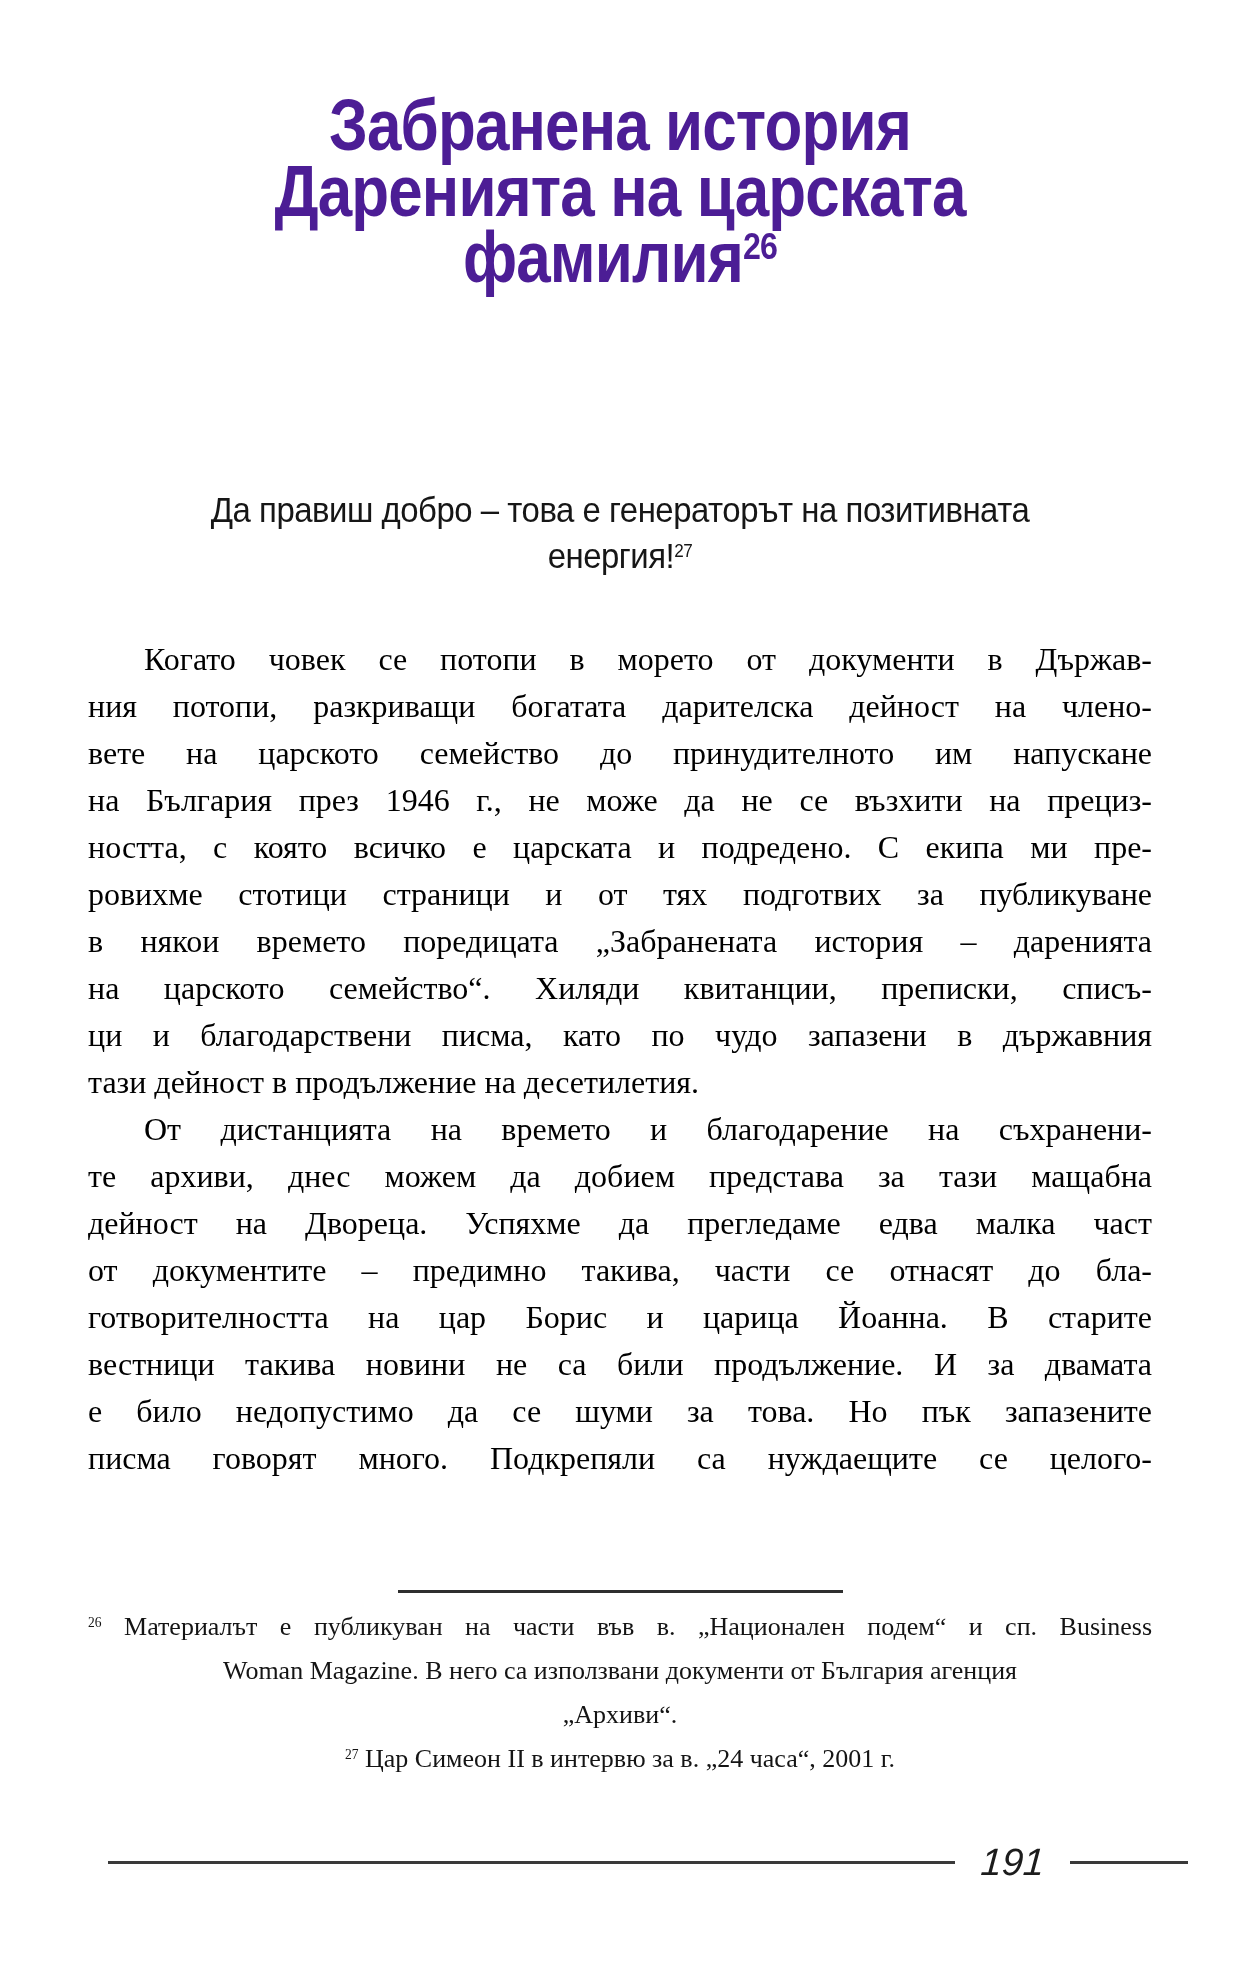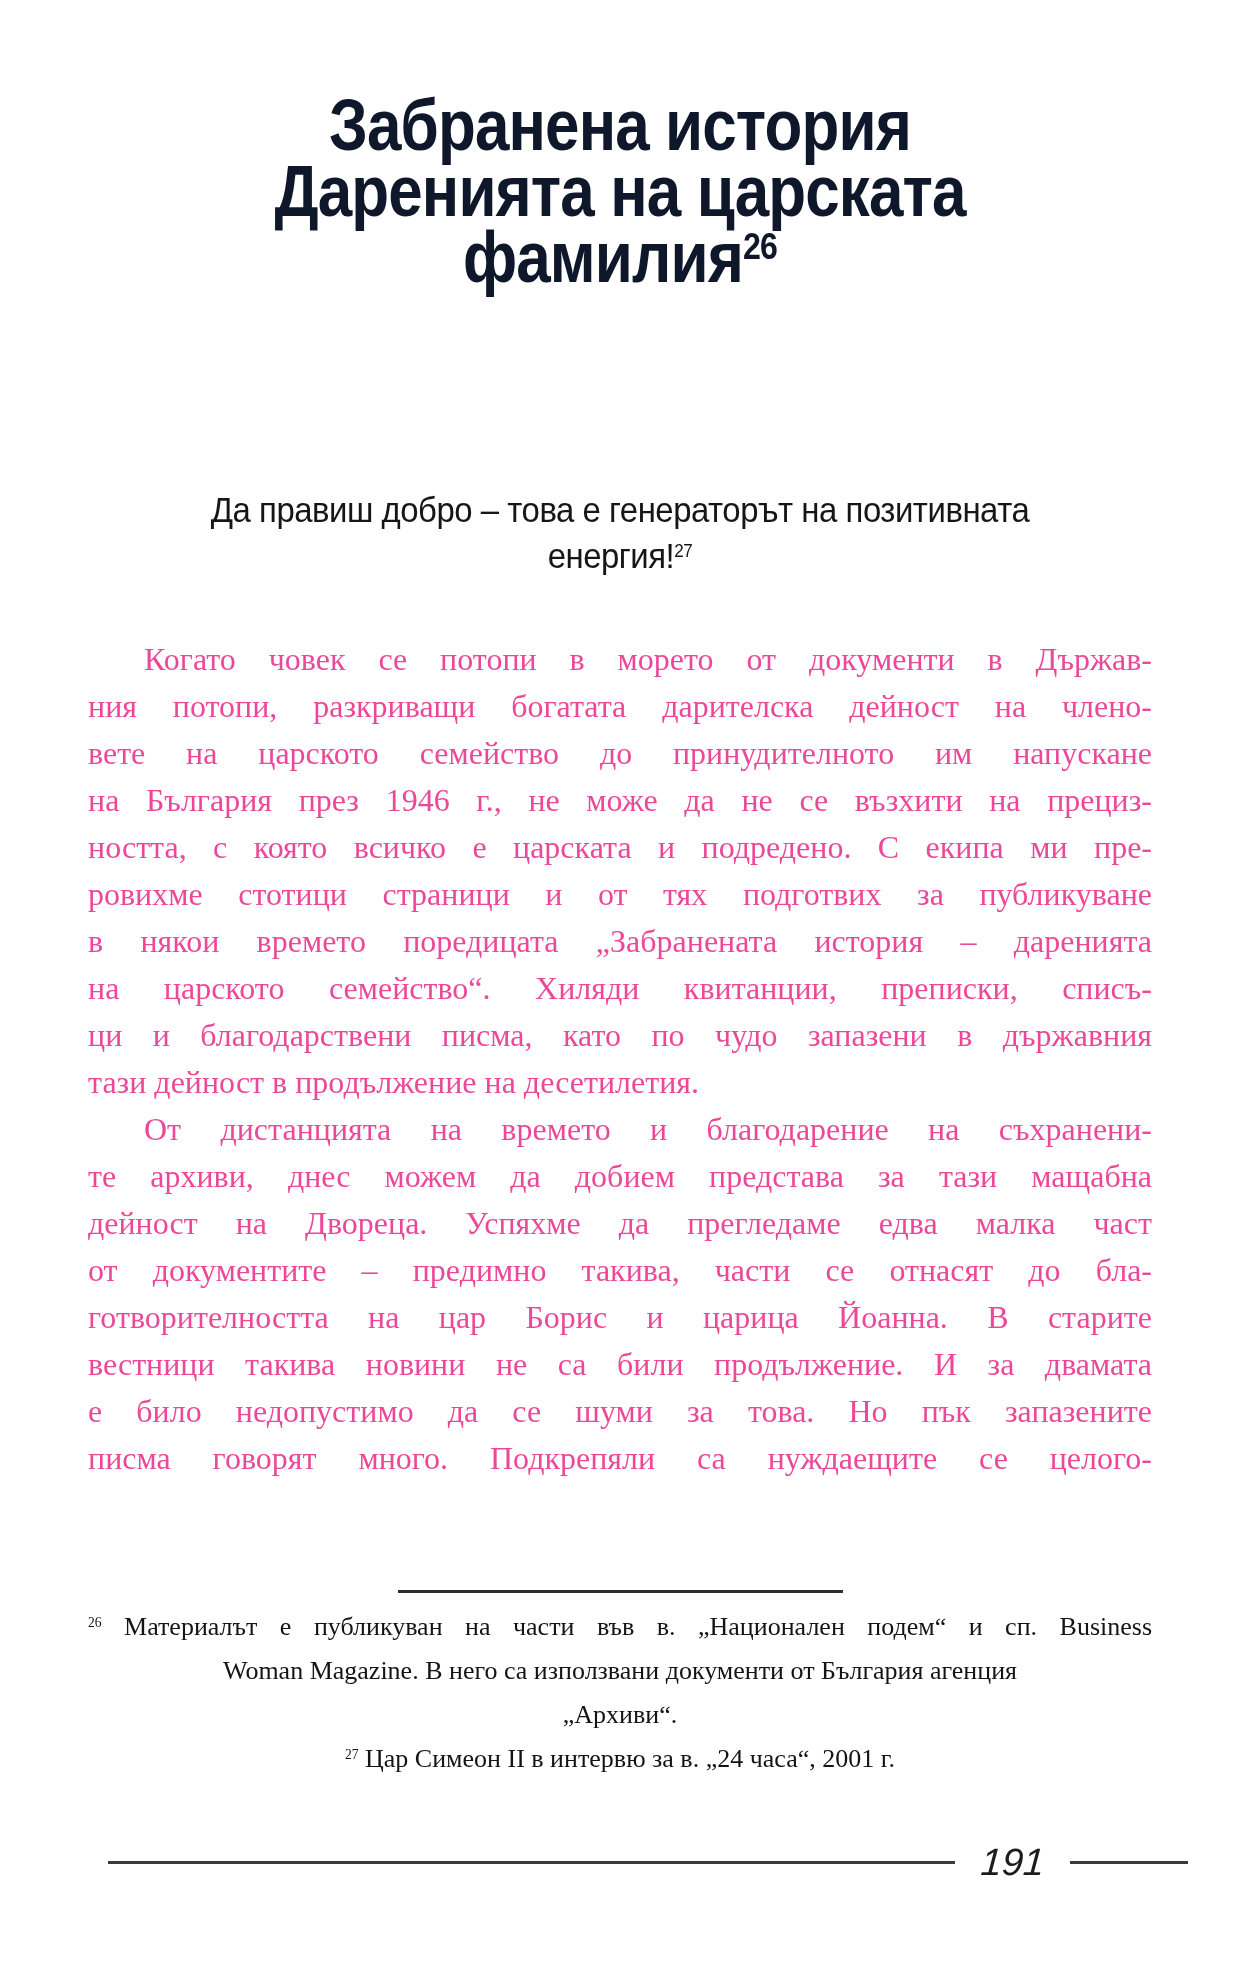--- a/index.html
+++ b/index.html
@@ -21,21 +21,21 @@
     position: absolute;
     top: 92px;
     left: 88px;
     right: 90px;
     text-align: center;
     font-family: "Liberation Sans", sans-serif;
     font-weight: 700;
     font-size: 72px;
     line-height: 66px;
     letter-spacing: -1px;
-    color: #0f172a;
+    color: #4c1d95;
   }
   .title-line {
     transform: scaleX(0.86);
     transform-origin: 50% 50%;
     white-space: nowrap;
   }
   sup.ref {
     font-size: 52%;
     line-height: 0;
     vertical-align: baseline;
@@ -60,21 +60,21 @@
   .epigraph .ep-line { transform: scaleX(0.94); transform-origin: 50% 50%; white-space: nowrap; }
 
   
   .body-text {
     position: absolute;
     top: 636px;
     left: 88px;
     right: 90px;
     font-size: 32px;
     line-height: 47px;
-    color: #ec4899;
+    color: #000000;
   }
   .bline { text-align: justify; text-align-last: justify; }
   .bline.endline { text-align: right; text-align-last: left; }
   .bline.indent { text-indent: 56px; }
 
   
   .footnotes {
     position: absolute;
     top: 1590px;
     left: 88px;

